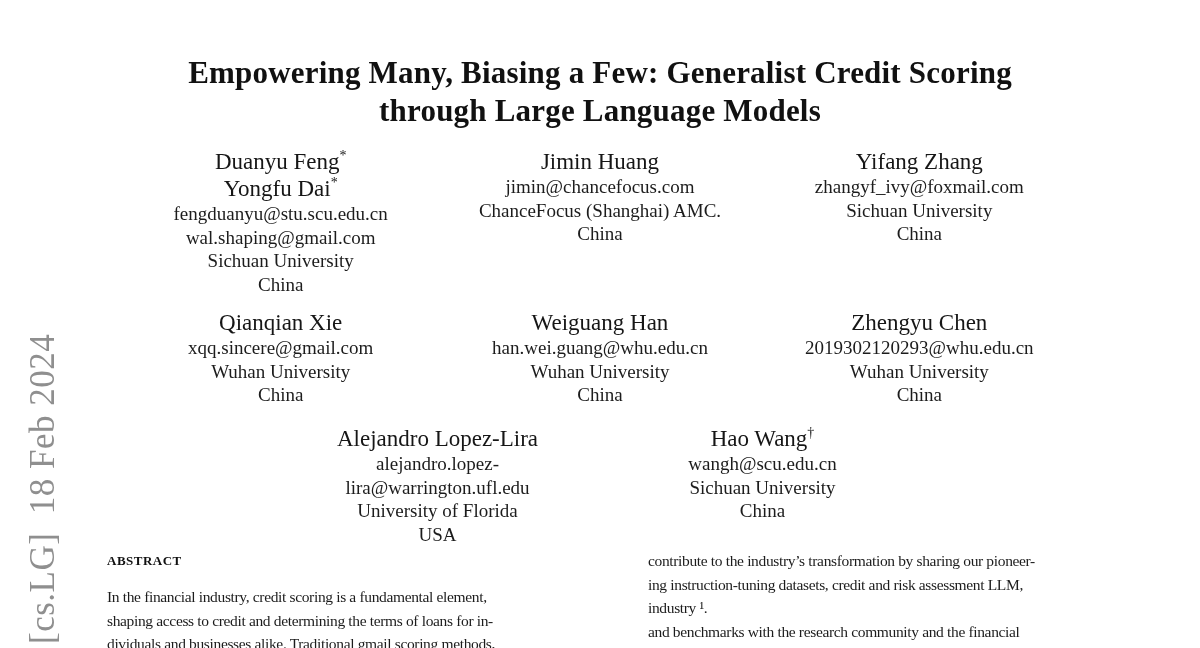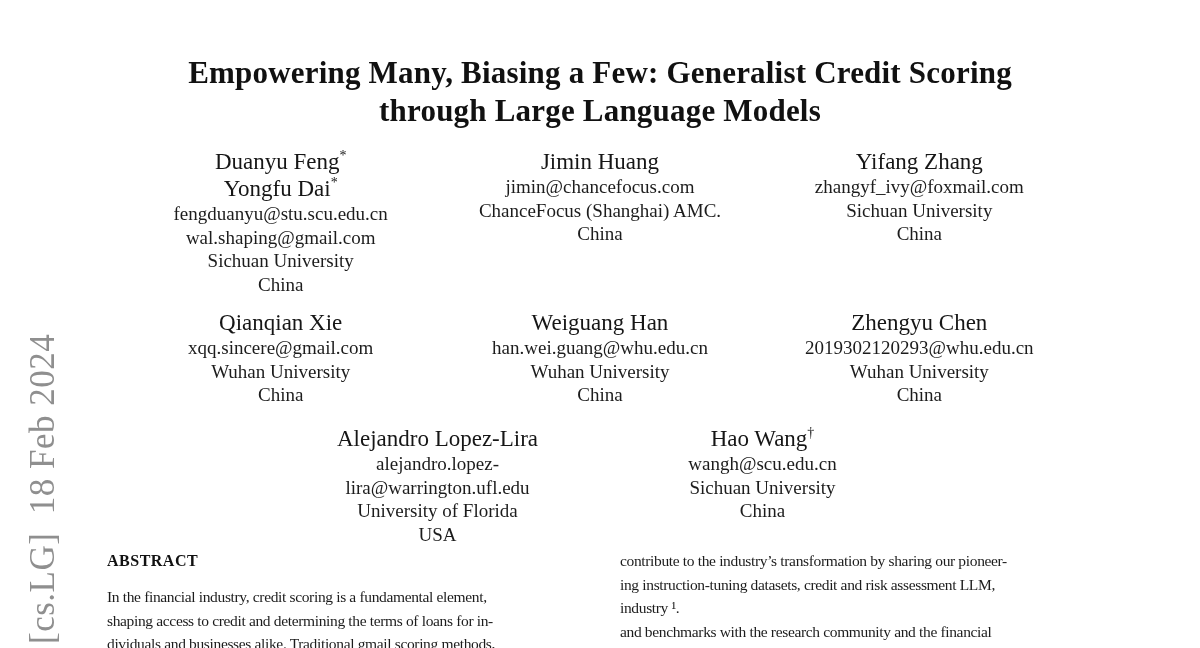--- a/index.html
+++ b/index.html
@@ -48,25 +48,25 @@
   .a-detail { font-size: 19px; line-height: 23.5px; color: #1c1c1c; }
   .a-detail.first { }
 
   
   .abstract {
     position: absolute; top: 549px; left: 107px;
     display: flex; gap: 40px;
   }
   .abs-col { width: 473px; }
   .abstract-heading {
-    font-size: 16px; line-height: 23px; font-weight: bold;
+    font-size: 13px; line-height: 23px; font-weight: bold;
     letter-spacing: 0.5px; color: #111111;
   }
   .abs-lines { margin-top: 13px; }
-  .col-right .abs-lines { margin-top: 0; }
+  .col-right .abs-lines { margin-top: 0; margin-left: 28px; }
   .abs-line {
     font-size: 15.5px; line-height: 23.6px;
     letter-spacing: -0.35px; white-space: nowrap; color: #1c1c1c;
   }
 </style>
 </head>
 <body>
 
 <div class="page">
 

